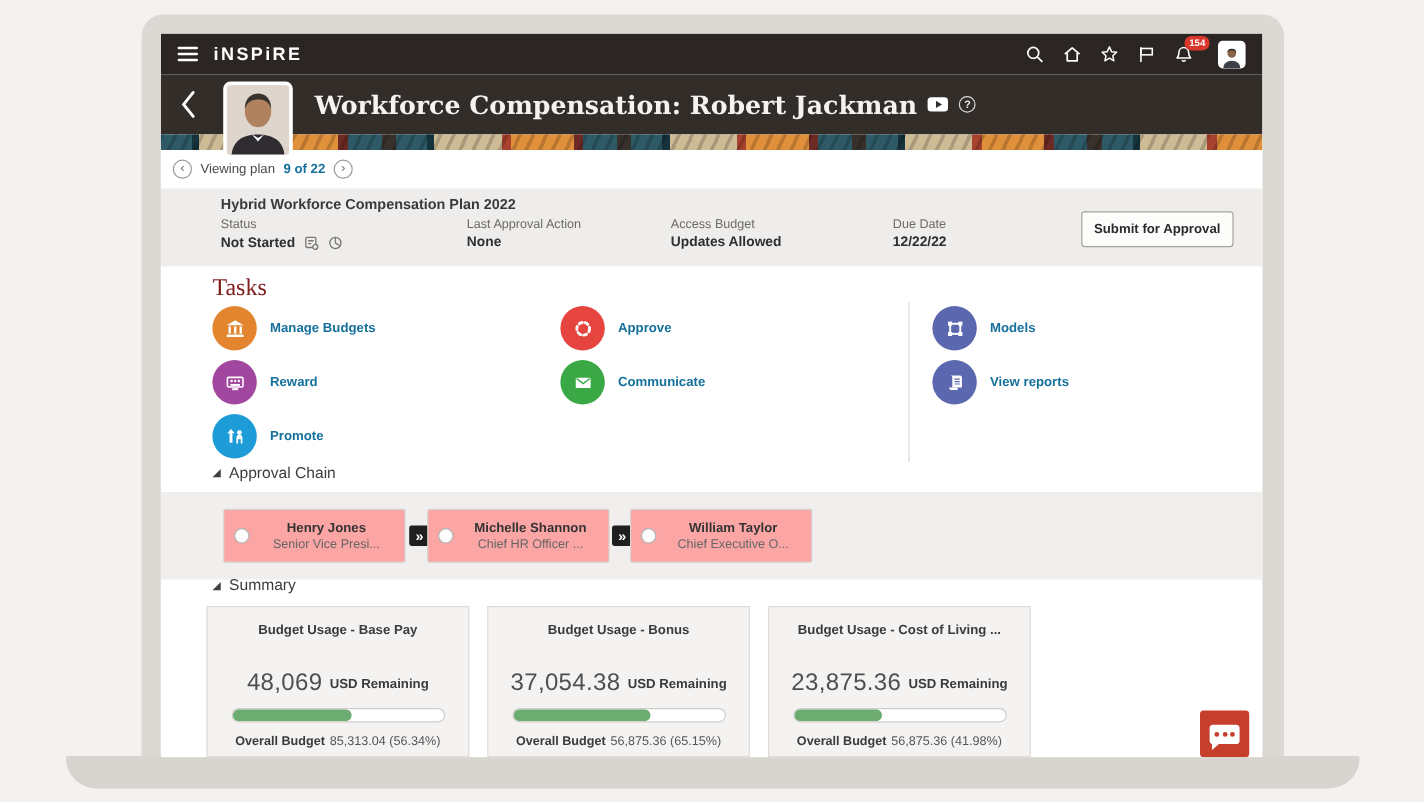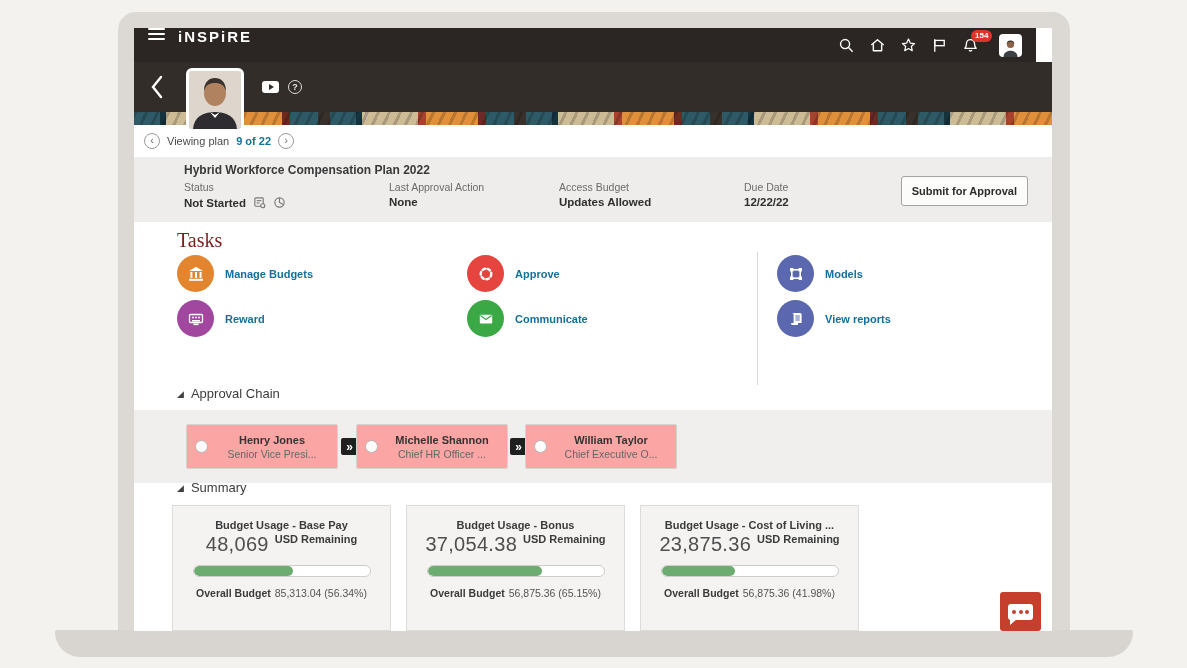--- a/index.html
+++ b/index.html
@@ -7,21 +7,21 @@
   .stage { position:relative; width:1187px; height:668px; }
 
   
   .screen { position:absolute; left:118px; top:12px; width:952px; height:620px; background:#dcd8d3; border-radius:18px 18px 0 0; }
   .base { position:absolute; left:55px; top:630px; width:1078px; height:27px; background:#d8d4cf; border-radius:3px 3px 40px 40px; }
 
   
   .app { position:absolute; left:134px; top:28px; width:918px; height:603px; background:#ffffff; overflow:hidden; }
 
   
-  .topbar { position:absolute; top:0; left:0; right:16px; height:34px; background:#2b2623; display:flex; padding:0 14px; }
+  .topbar { position:absolute; top:0; left:0; right:0; height:34px; background:#2b2623; display:flex; align-items:center; padding:0 14px; }
   .hamburger { width:17px; display:flex; flex-direction:column; gap:3px; cursor:pointer; }
   .hamburger span { display:block; height:2px; background:#fff; border-radius:1px; }
   .logo { margin-left:13px; color:#fff; font-size:15px; font-weight:bold; letter-spacing:2px; }
   .topbar-right { margin-left:auto; display:flex; align-items:center; gap:14px; }
   .tb-ic { width:17px; height:17px; display:flex; align-items:center; justify-content:center; cursor:pointer; }
   .bell-wrap { position:relative; }
   .badge { position:absolute; top:-7px; left:9px; background:#d9372c; color:#fff; font-size:8px; font-weight:bold; line-height:10px; padding:1px 4px; border-radius:8px; }
   .tb-avatar { width:23px; height:23px; border-radius:4px; background:#fff; display:flex; align-items:flex-end; justify-content:center; overflow:hidden; margin-left:6px; cursor:pointer; }
 
   
@@ -70,21 +70,21 @@
   .chain-card { position:absolute; top:14px; width:152px; height:45px; background:#fca5a5; border:1px solid #d5d3d1; border-radius:2px; display:flex; align-items:center; padding:0 8px; gap:7px; cursor:pointer; }
   .chain-status { width:13px; height:13px; border:1px solid #b5b3b1; border-radius:50%; flex:none; background:#fdfdfd; }
   .chain-text { flex:1; text-align:center; overflow:hidden; }
   .chain-name { font-size:11px; font-weight:bold; color:#333; white-space:nowrap; }
   .chain-title { font-size:10.5px; color:#666; margin-top:2px; white-space:nowrap; }
   .chain-arrow { position:absolute; top:28px; width:17px; height:17px; background:#1f1f1f; color:#fff; display:flex; align-items:center; justify-content:center; font-size:12px; font-weight:bold; border-radius:2px; line-height:1; }
 
   
   .sum-card { position:absolute; top:477px; width:219px; height:126px; background:#f4f3f2; border:1px solid #dedcda; text-align:center; }
   .sum-title { margin-top:13px; font-size:11px; font-weight:bold; color:#3b3b3b; }
-  .sum-value-row { margin-top:2px; display:flex; justify-content:center; align-items:flex-start; gap:6px; }
+  .sum-value-row { margin-top:27px; display:flex; justify-content:center; align-items:center; gap:6px; }
   .sum-amount { font-size:20px; color:#4f4f4f; letter-spacing:0.3px; }
   .sum-unit { font-size:11px; font-weight:bold; color:#3b3b3b; }
   .sum-bar { margin:9px auto 0; width:178px; height:12px; background:#fff; border:1px solid #cfcdcb; border-radius:7px; overflow:hidden; }
   .sum-fill { height:100%; background:#6dac70; border-radius:6px; }
   .sum-overall { margin-top:10px; font-size:10.5px; color:#3b3b3b; }
   .sum-overall b { margin-right:4px; }
   .sum-overall span { color:#555; font-weight:normal; }
 
   
   .fab { position:absolute; left:866px; top:564px; width:41px; height:39px; background:#c63f2c; border-radius:3px; display:flex; align-items:center; justify-content:center; cursor:pointer; }
@@ -149,20 +149,21 @@
       </div>
     </header>
 
     <div class="banner">
       <div class="back">
         <svg width="14" height="24" viewBox="0 0 14 24" fill="none" stroke="#fff" stroke-width="2.4" stroke-linecap="round">
             <path d="M11 2 L3 12 L11 22"></path>
           </svg>
       </div>
       <div class="title-row">
+        <span class="page-title">Workforce Compensation: Robert Jackman</span>
         <span class="video-ic">
             <i></i>
           </span>
         <span class="help-ic">?</span>
       </div>
     </div>
     <div class="portrait">
       <svg width="52" height="58" viewBox="0 0 52 58">
           <rect width="52" height="58" fill="#ded6cd"></rect>
           <ellipse cx="26" cy="22" rx="11" ry="13" fill="#b08260"></ellipse>
@@ -241,20 +242,30 @@
             <rect x="2.5" y="4.5" width="13" height="8" rx="1"></rect>
             <circle cx="6" cy="7.5" r="1" fill="#fff" stroke="none"></circle>
             <circle cx="9" cy="7.5" r="1" fill="#fff" stroke="none"></circle>
             <circle cx="12" cy="7.5" r="1" fill="#fff" stroke="none"></circle>
             <rect x="5" y="10" width="8" height="1.6" fill="#fff" stroke="none"></rect>
             <rect x="6.5" y="13.5" width="5" height="1.6" fill="#fff" stroke="none"></rect>
           </svg>
       </span>
       <span class="task-label">Reward</span>
     </div>
+    <div class="task" style="left:43px;top:317px">
+      <span class="task-circle" style="background: rgb(30, 156, 215);">
+        <svg width="18" height="18" viewBox="0 0 18 18" fill="#fff">
+            <path d="M5.5 2.5 L8.5 6 H6.7 V14 H4.3 V6 H2.5 Z"></path>
+            <circle cx="12.5" cy="5.5" r="2"></circle>
+            <path d="M10 14.5 V9.8 a2.5 2.5 0 0 1 5 0 V14.5 H13.6 V11 H11.4 V14.5 Z"></path>
+          </svg>
+      </span>
+      <span class="task-label">Promote</span>
+    </div>
     <div class="task" style="left:333px;top:227px">
       <span class="task-circle" style="background: rgb(229, 68, 63);">
         <svg width="18" height="18" viewBox="0 0 18 18" fill="none" stroke="#fff" stroke-width="2.4" stroke-linecap="round">
             <circle cx="9" cy="9" r="5.3" stroke-dasharray="2.6 2.6"></circle>
           </svg>
       </span>
       <span class="task-label">Approve</span>
     </div>
     <div class="task" style="left:333px;top:272px">
       <span class="task-circle" style="background: rgb(57, 168, 69);">

